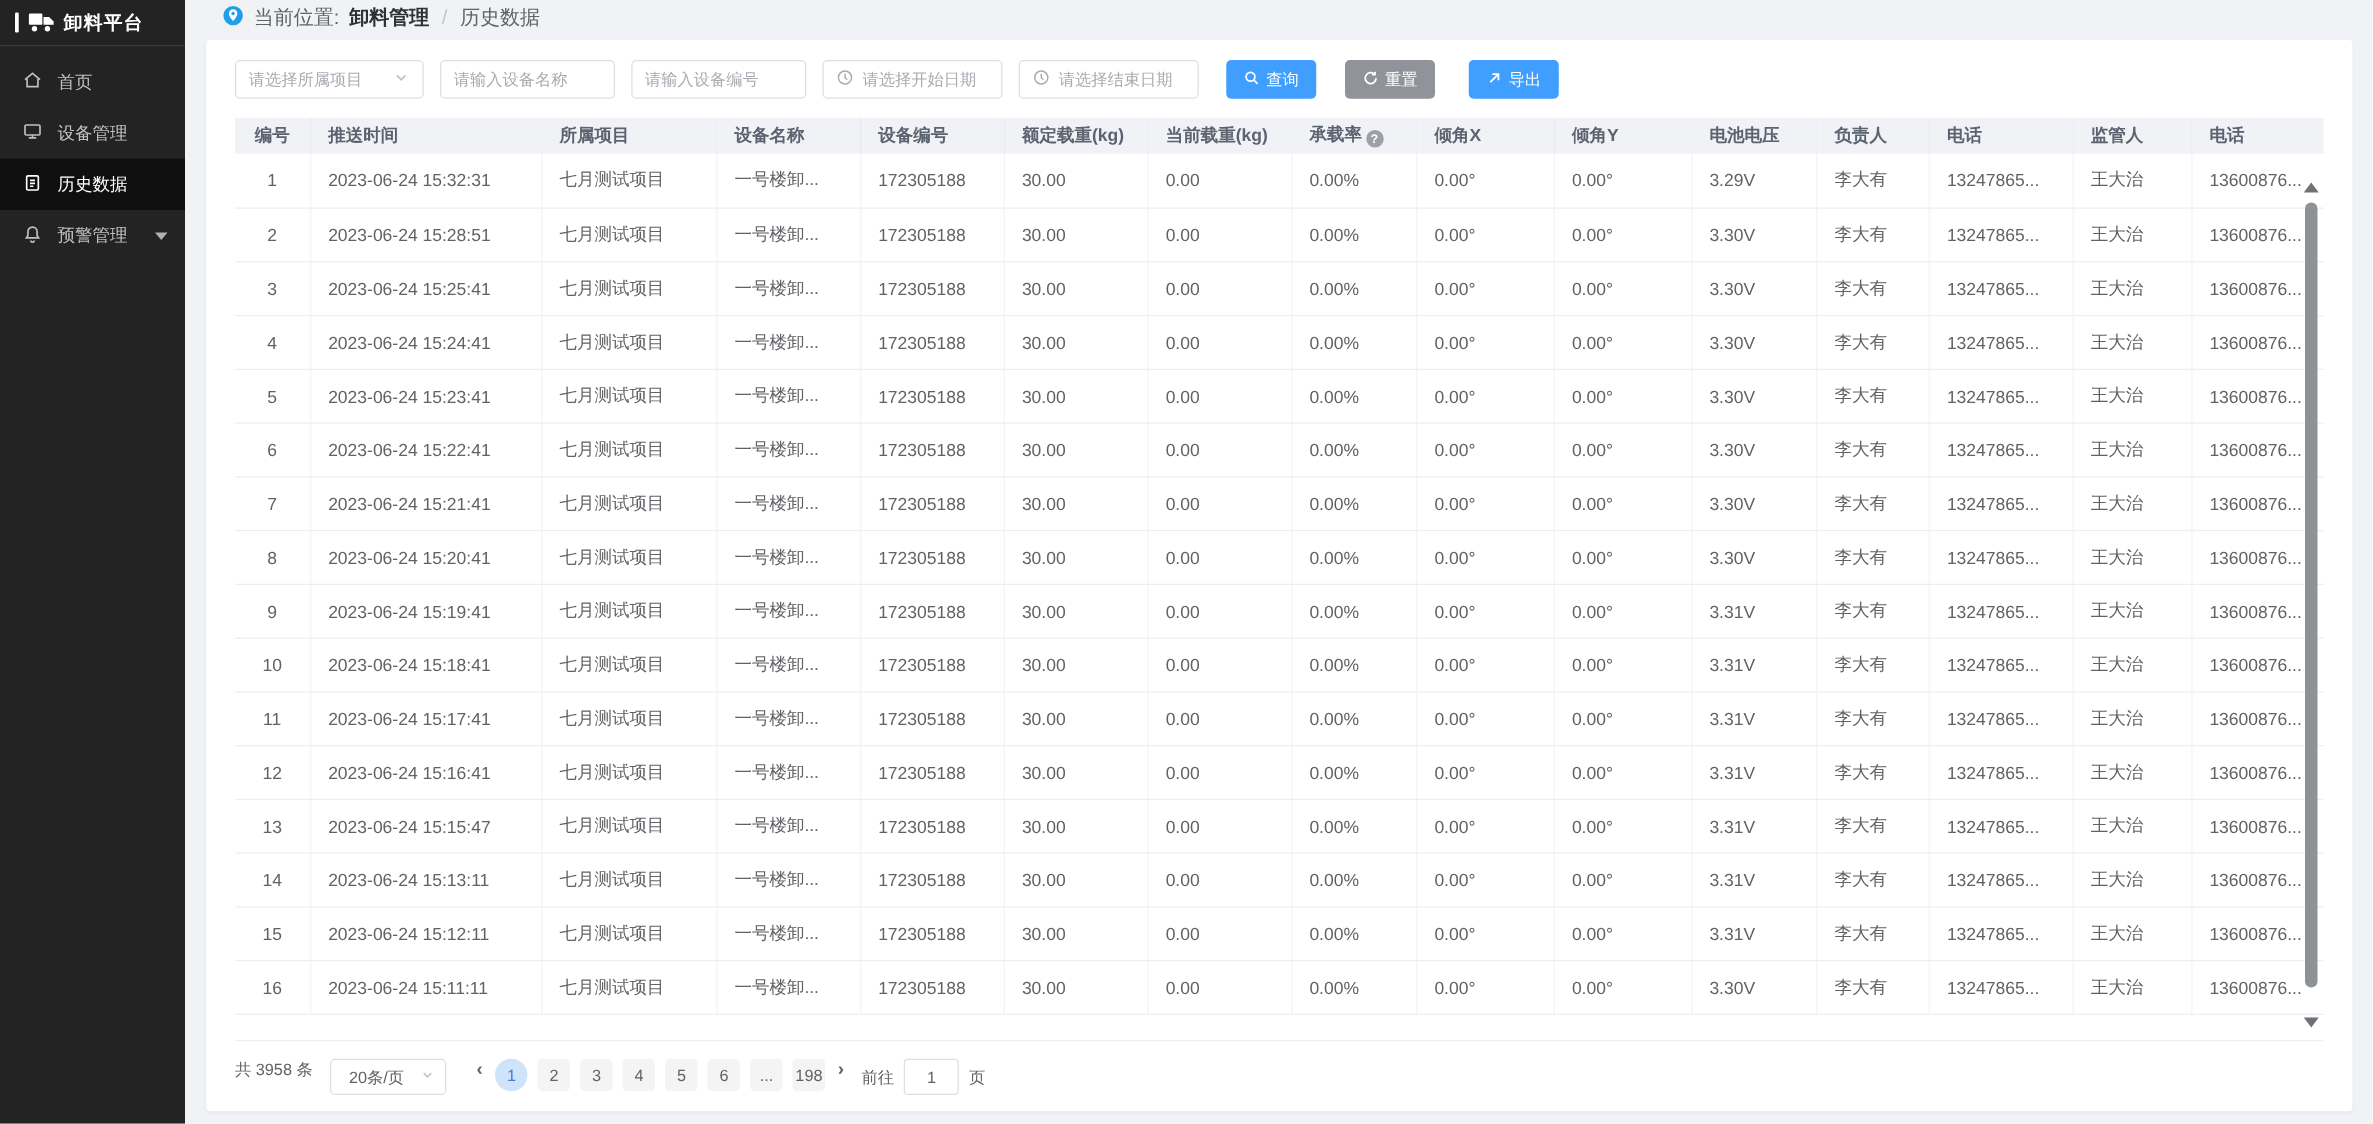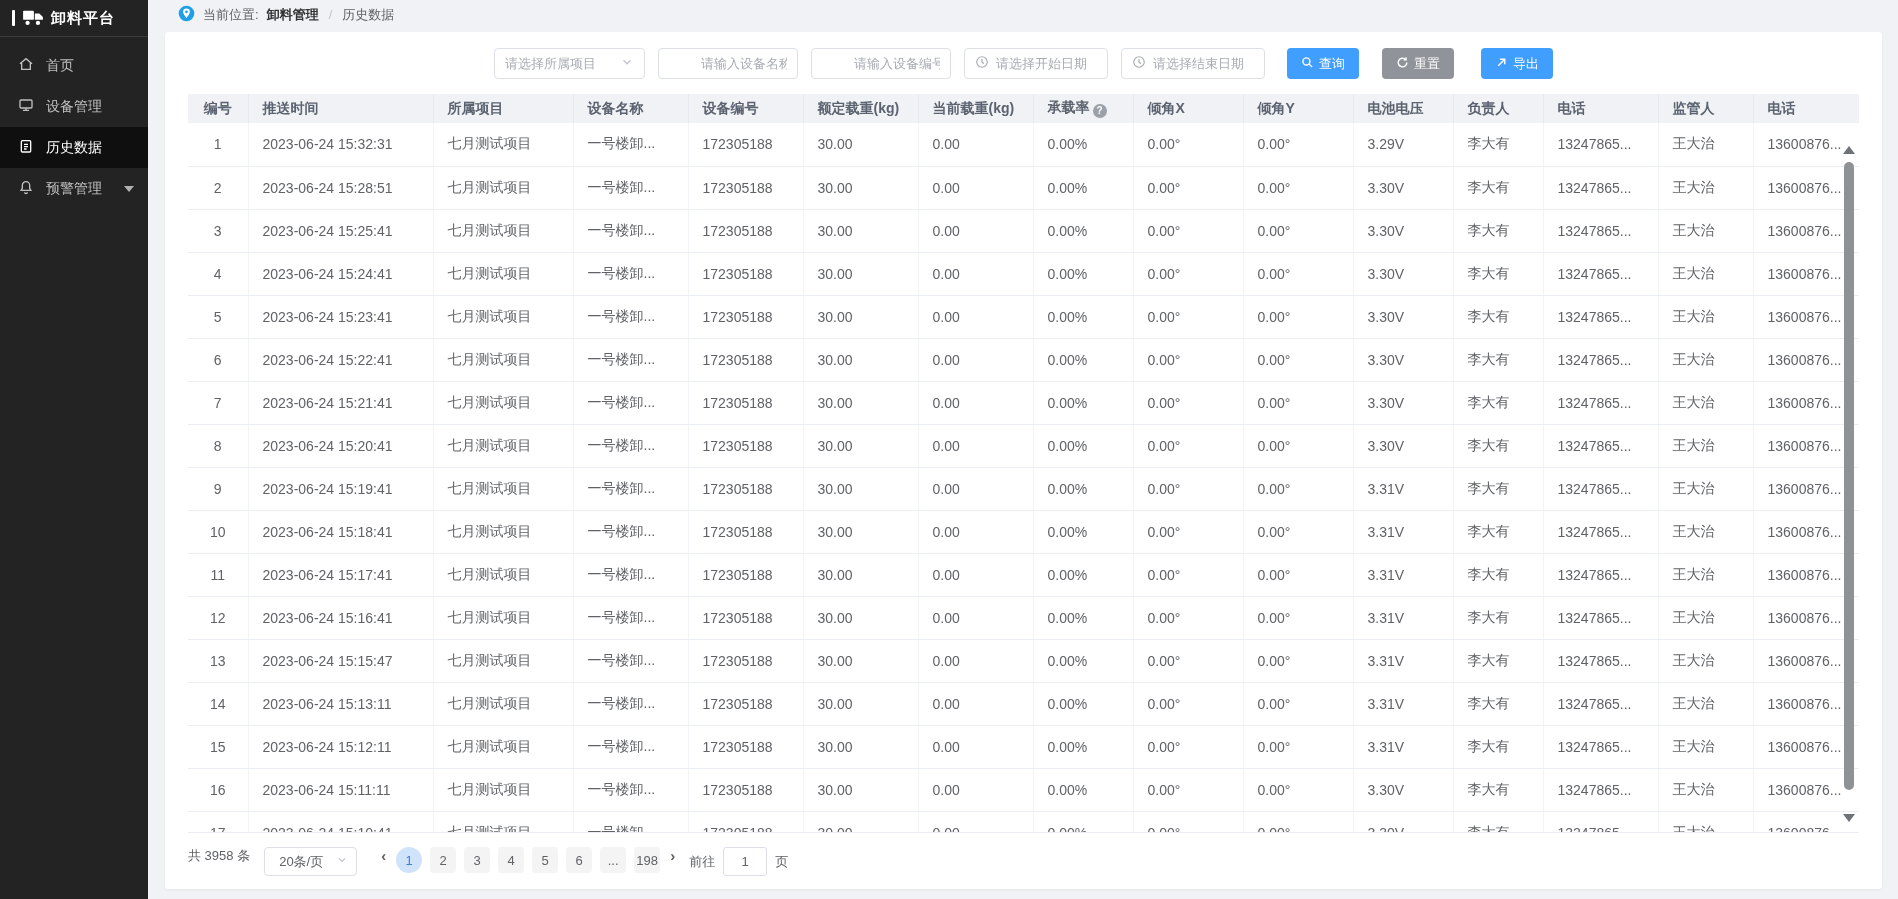--- a/index.html
+++ b/index.html
@@ -13,33 +13,33 @@
   .logo-icon svg { width:22px; height:18px; display:block; }
   .logo-text { color:#fff; font-size:15px; font-weight:bold; letter-spacing:1px; }
   .menu { padding-top:8px; }
   .menu-item { height:41px; display:flex; align-items:center; gap:12px; padding:0 14px 0 18px; color:#c0c0c0; font-size:14px; cursor:pointer; }
   .menu-item svg { width:16px; height:16px; flex:none; }
   .menu-item.active { background:#0f0f0f; color:#fff; }
   .menu-caret { margin-left:auto; width:0; height:0; border-left:5px solid transparent; border-right:5px solid transparent; border-top:6px solid #b0b0b0; }
 
   
   .main { flex:1; display:flex; flex-direction:column; min-width:0; }
-  .breadcrumb { height:29px; display:flex; align-items:center; gap:8px; padding:0 0 0 30px; font-size:13px; color:#606266; }
+  .breadcrumb { height:29px; display:flex; align-items:center; gap:8px; padding:0 0 0 30px; font-size:16px; color:#606266; }
   .breadcrumb svg { width:17px; height:17px; }
   .crumb-strong { font-weight:bold; color:#303133; }
   .crumb-sep { color:#c0c4cc; margin:0 2px; }
 
   .card { flex:1; margin:3px 16px 10px 17px; background:#fff; border-radius:3px; box-shadow:0 1px 3px rgba(0,0,0,.05); padding:16px 23px 0 23px; display:flex; flex-direction:column; min-height:0; }
 
   
-  .filters { display:flex; align-items:center; gap:13px; flex:none;justify-content:center; }
+  .filters { display:flex; align-items:center; gap:13px; flex:none; }
   .f-box { height:31px; background:#fff; border:1px solid #dcdfe6; border-radius:4px; display:flex; align-items:center; padding:0 10px; font-size:13px; color:#a8abb2; gap:7px; }
   .f-select { width:151px; justify-content:space-between; cursor:pointer; }
   .f-input { width:140px; }
-  .f-input input { border:none; outline:none; width:100%; font-size:13px; color:#737373; font-family:inherit;margin-left:32px; }
+  .f-input input { border:none; outline:none; width:100%; font-size:13px; color:#737373; font-family:inherit; }
   .f-input input::placeholder { color:#a8abb2; }
   .f-date { width:144px; cursor:pointer; }
   .f-box svg { width:14px; height:14px; flex:none; }
   .btn { height:31px; border:none; border-radius:4px; color:#fff; font-size:13px; font-family:inherit; display:flex; align-items:center; gap:5px; padding:0 14px; cursor:pointer; }
   .btn svg { width:13px; height:13px; }
   .btn-query { background:var(--accent,#409eff); margin-left:9px; }
   .btn-reset { background:var(--reset-gray,#909399); margin-left:10px; }
   .btn-export { background:var(--accent,#409eff); margin-left:14px; }
 
   
@@ -489,37 +489,20 @@
               <td>0.00</td>
               <td>0.00%</td>
               <td>0.00°</td>
               <td>0.00°</td>
               <td>3.30V</td>
               <td>李大有</td>
               <td>13247865...</td>
               <td>王大治</td>
               <td>13600876...</td>
             </tr>
-            <tr>
-              <td>17</td>
-              <td>2023-06-24 15:10:41</td>
-              <td>七月测试项目</td>
-              <td>一号楼卸...</td>
-              <td>172305188</td>
-              <td>30.00</td>
-              <td>0.00</td>
-              <td>0.00%</td>
-              <td>0.00°</td>
-              <td>0.00°</td>
-              <td>3.30V</td>
-              <td>李大有</td>
-              <td>13247865...</td>
-              <td>王大治</td>
-              <td>13600876...</td>
-            </tr>
           </tbody>
       </table>
       <div class="sb-up"></div>
       <div class="sb-thumb"></div>
       <div class="sb-down"></div>
     </div>
 
     <div class="pagination">
       <span class="pg-total">共 3958 条</span>
       <div class="pg-size">

